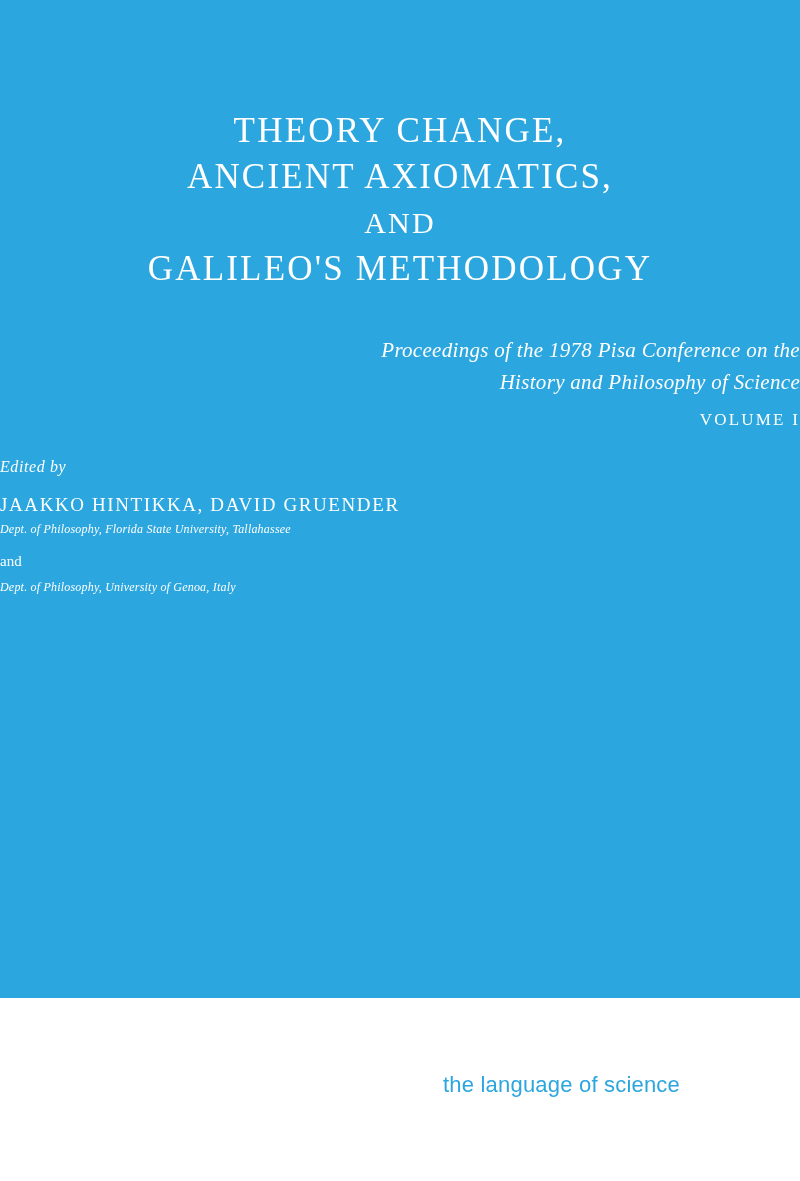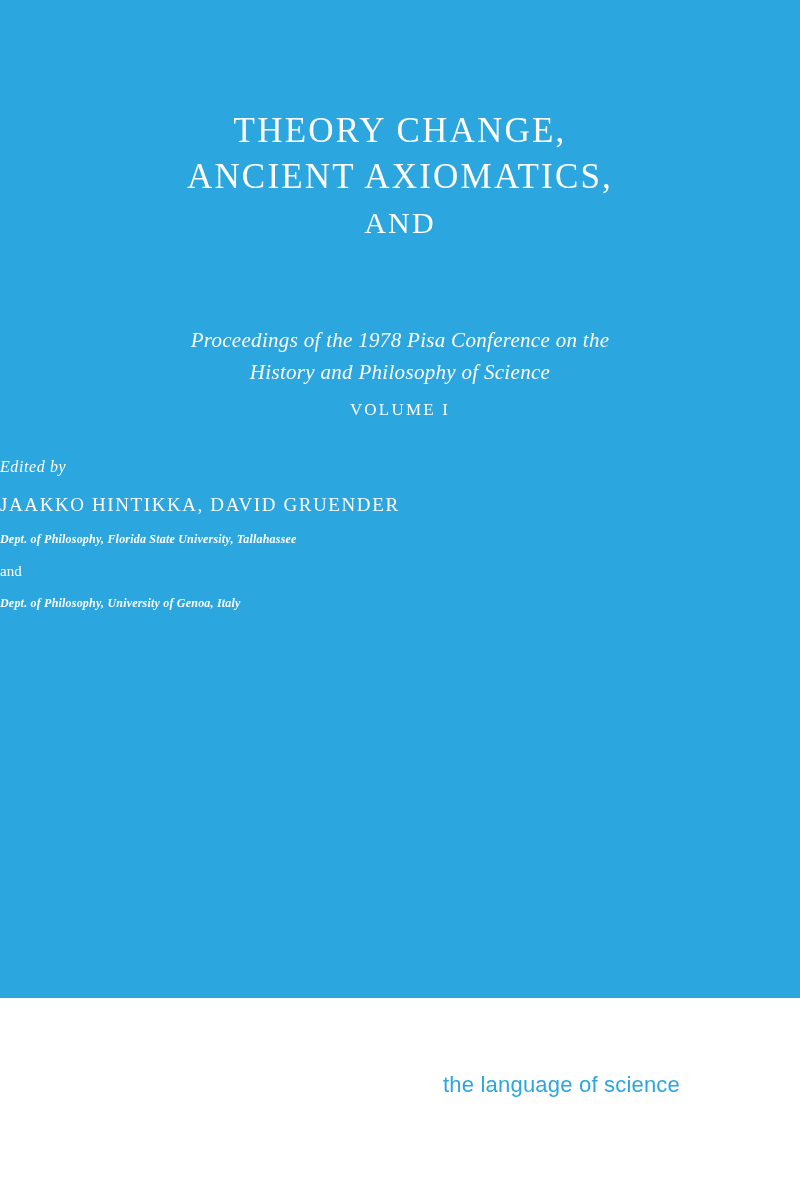--- a/index.html
+++ b/index.html
@@ -44,23 +44,23 @@
     font-weight: normal;
     text-transform: uppercase;
     white-space: nowrap;
   }
   .title-line.short {
     font-size: 30px;
   }
   .subtitle-block {
     position: absolute;
     left: 0;
-    top: 324px;
+    top: 334px;
     width: 800px;
-    text-align: center;
+    text-align: right;
     color: #ffffff;
   }
   .subtitle-line {
     font-style: italic;
     font-size: 21px;
     line-height: 32px;
     letter-spacing: 0.3px;
   }
   .volume-line {
     margin-top: 12px;
@@ -82,24 +82,24 @@
     letter-spacing: 0.6px;
     margin-bottom: 18px;
   }
   .editor-names {
     font-size: 19px;
     letter-spacing: 1.6px;
     text-transform: uppercase;
   }
   .editor-affil {
     font-style: italic;
-    font-weight: bold;
+    font-weight: normal;
     font-size: 12px;
     letter-spacing: 0.2px;
-    margin-top: 16px;
+    margin-top: 6px;
   }
   .editor-and {
     font-size: 15px;
     margin-top: 16px;
     margin-bottom: 10px;
   }
   .logo-area {
     position: absolute;
     left: 0;
     top: 998px;
@@ -148,20 +148,23 @@
   <div class="title-block">
     <div class="title-line">
       <span>Theory Change,</span>
     </div>
     <div class="title-line">
       <span>Ancient Axiomatics,</span>
     </div>
     <div class="title-line short">
       <span>and</span>
     </div>
+    <div class="title-line">
+      <span>Galileo's Methodology</span>
+    </div>
   </div>
 
   <div class="subtitle-block">
     <div class="subtitle-line">Proceedings of the 1978 Pisa Conference on the</div>
     <div class="subtitle-line">History and Philosophy of Science</div>
     <div class="volume-line">Volume I</div>
   </div>
 
   <div class="editors-block">
     <div class="edited-by">Edited by</div>

